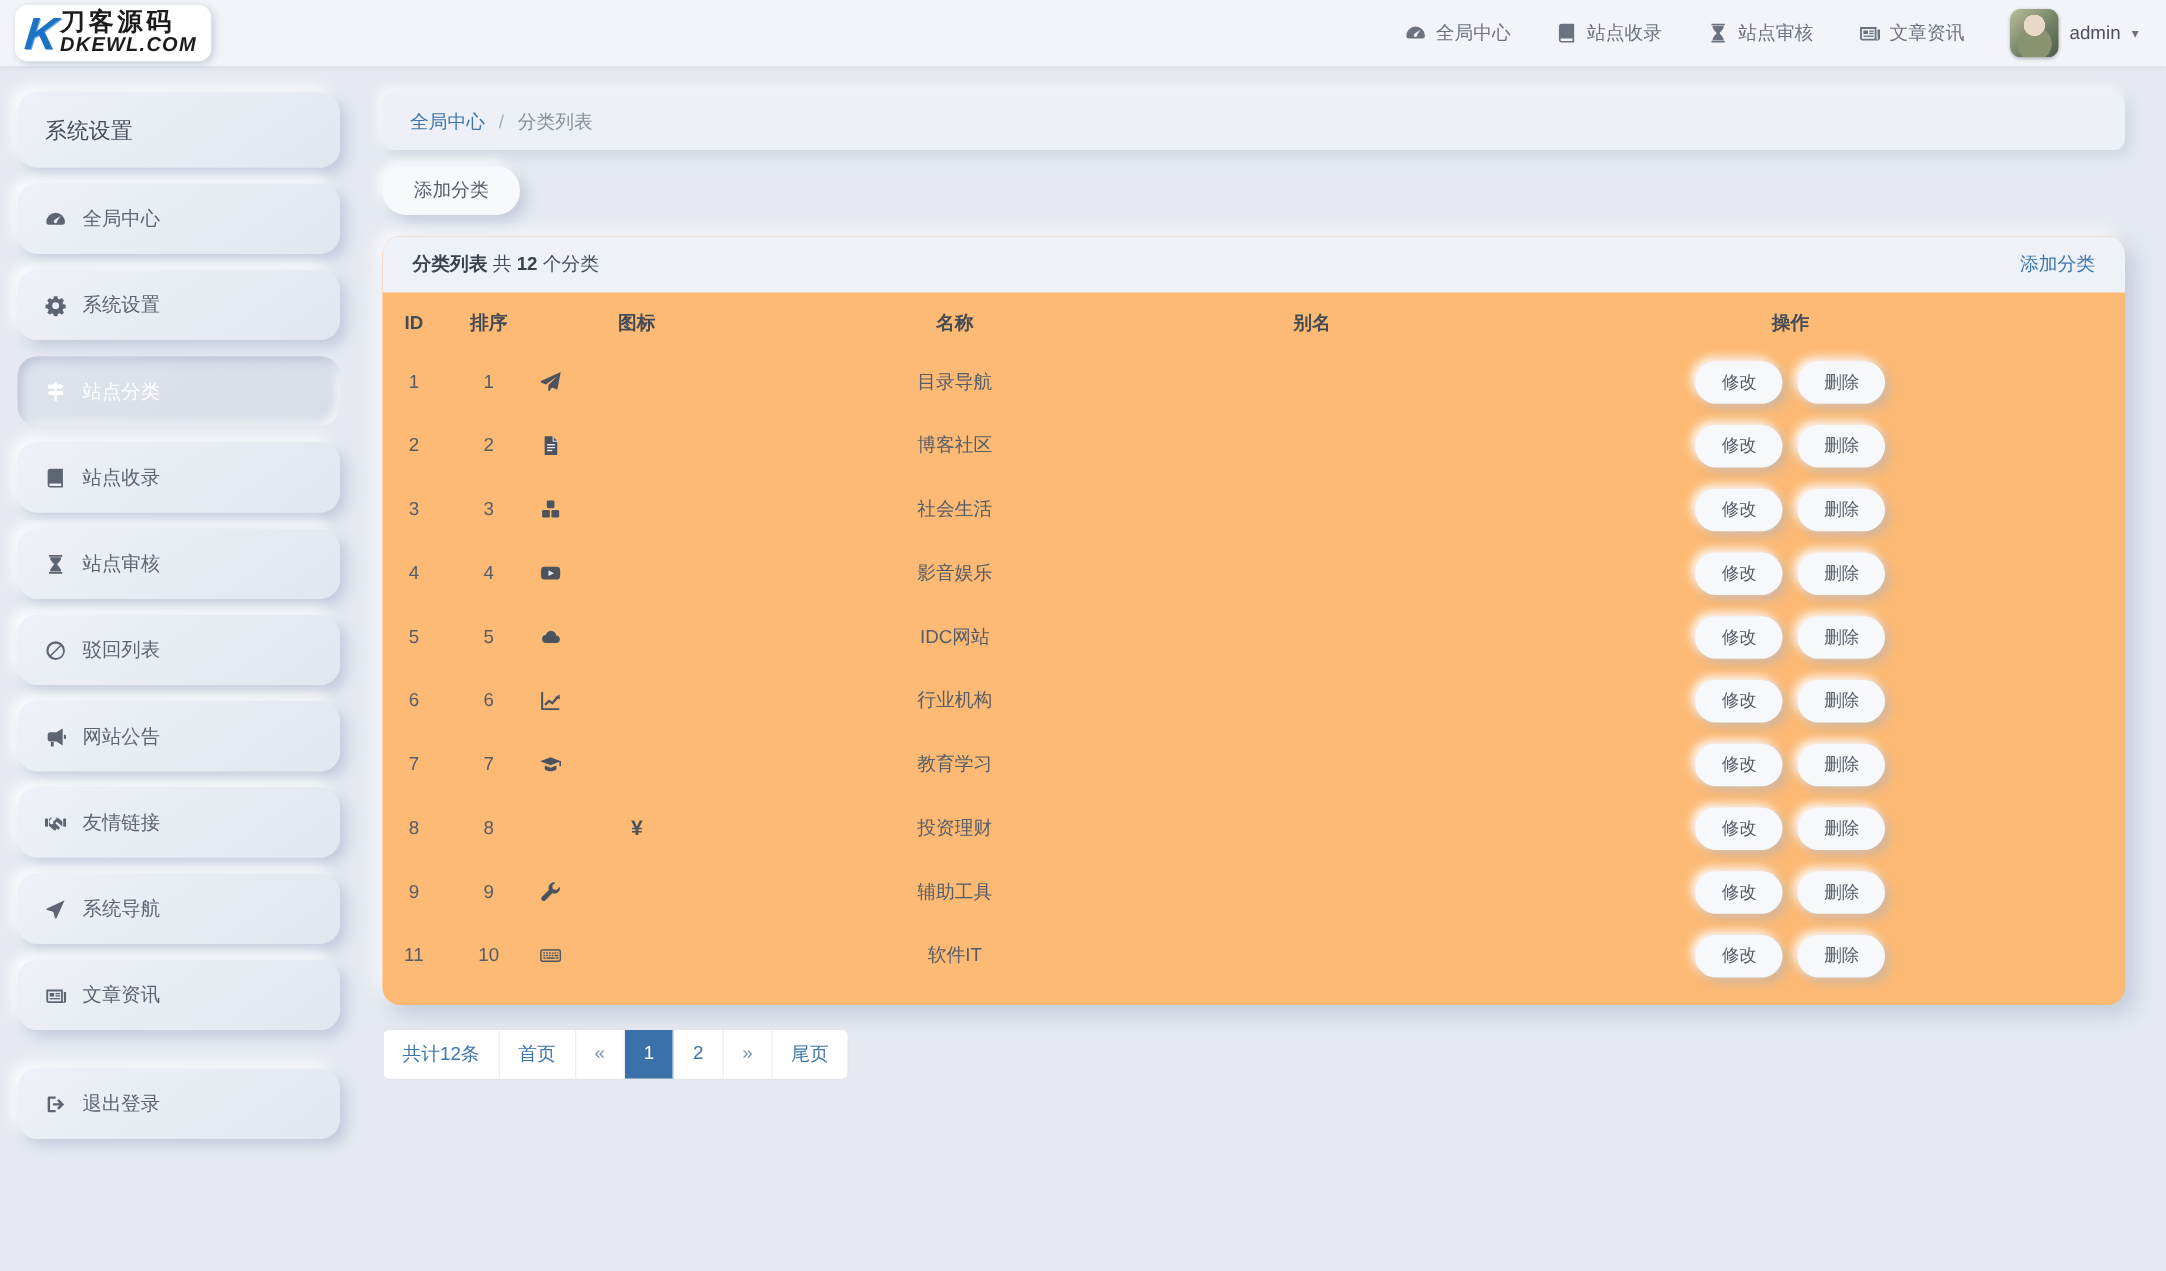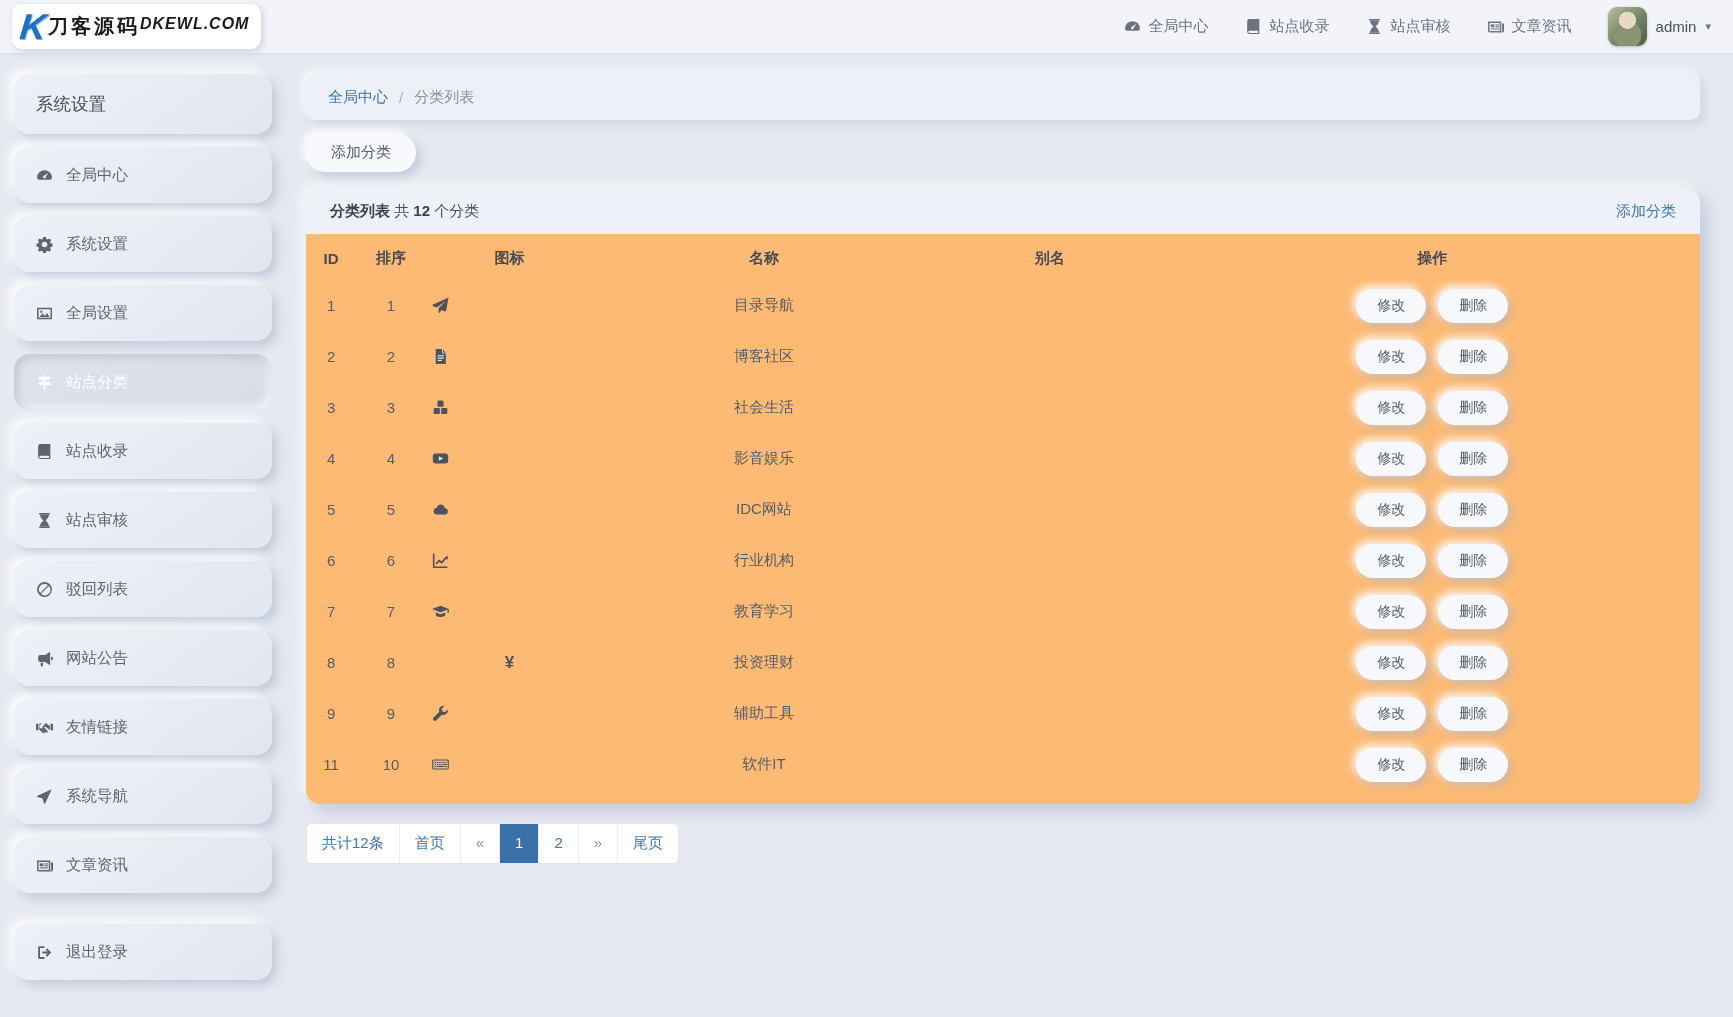--- a/index.html
+++ b/index.html
@@ -19,21 +19,21 @@
   .logo-card {
     background:#ffffff; border-radius:10px; height:45px; padding:2px 12px 2px 6px;
     display:flex; align-items:center; gap:2px; cursor:pointer;
     box-shadow:2px 2px 6px rgba(150,160,180,0.45);
   }
   .logo-mark {
     font-size:36px; font-weight:900; color:#1d72c4; font-style:italic;
     line-height:1; letter-spacing:-2px; text-shadow:1px 1px 0 #7db4e4;
     transform:skewX(-6deg); padding:0 2px;
   }
-  .logo-text { display:flex; line-height:1.05; }
+  .logo-text { display:flex; flex-direction:column; line-height:1.05; }
   .logo-line1 { font-size:20px; font-weight:800; color:#1b1b1b; letter-spacing:3px; }
   .logo-line2 { font-size:16px; font-weight:800; color:#1b1b1b; font-style:italic; letter-spacing:1px; }
 
   .nav-right { display:flex; align-items:center; gap:36px; }
   .nav-item { display:flex; align-items:center; gap:8px; font-size:15px; color:#6b7280; cursor:pointer; }
   .nav-item .icon, .side-item .icon { display:inline-flex; width:17px; height:17px; align-items:center; justify-content:center; }
   .icon svg { width:17px; height:17px; display:block; }
   .yen { font-weight:bold; font-size:17px; line-height:1; }
   .user-box { display:flex; align-items:center; gap:9px; cursor:pointer; }
   .avatar {
@@ -195,30 +195,20 @@
             </span>
             <span>全局中心</span>
           </div>
           <div class="side-card side-item">
             <span class="icon">
               <svg viewBox="0 0 16 16">
                 <path fill="currentColor" fill-rule="evenodd" d="M9.3 1H6.7l-.4 1.9-1.2.5-1.6-1.1-1.8 1.8 1.1 1.6-.5 1.2L.4 7.3v2.6l1.9.4.5 1.2-1.1 1.6 1.8 1.8 1.6-1.1 1.2.5.4 1.9h2.6l.4-1.9 1.2-.5 1.6 1.1 1.8-1.8-1.1-1.6.5-1.2 1.9-.4V7.3l-1.9-.4-.5-1.2 1.1-1.6-1.8-1.8-1.6 1.1-1.2-.5L9.3 1zM8 5.4a2.6 2.6 0 1 0 0 5.2 2.6 2.6 0 0 0 0-5.2z"></path>
               </svg>
             </span>
             <span>系统设置</span>
-          </div>
-          <div class="side-card side-item">
-            <span class="icon">
-              <svg viewBox="0 0 16 16">
-                <path fill="currentColor" fill-rule="evenodd" d="M1 2.5h14v11H1v-11zm1.4 1.4v8.2h11.2V3.9H2.4z"></path>
-                <circle fill="currentColor" cx="5" cy="6.3" r="1.1"></circle>
-                <path fill="currentColor" d="M3.2 11.3 6.2 7.8l2.2 2.5 2-2.8 2.4 3.8H3.2z"></path>
-              </svg>
-            </span>
-            <span>全局设置</span>
           </div>
           <div class="side-card side-item active">
             <span class="icon">
               <svg viewBox="0 0 16 16">
                 <g fill="currentColor">
                   <rect x="7.1" y="1" width="1.8" height="14"></rect>
                   <path d="M2.5 2.4h9.9l1.7 1.5-1.7 1.5H2.5v-3z"></path>
                   <path d="M13.5 7.4H3.6L1.9 8.9l1.7 1.5h9.9v-3z"></path>
                 </g>
               </svg>

